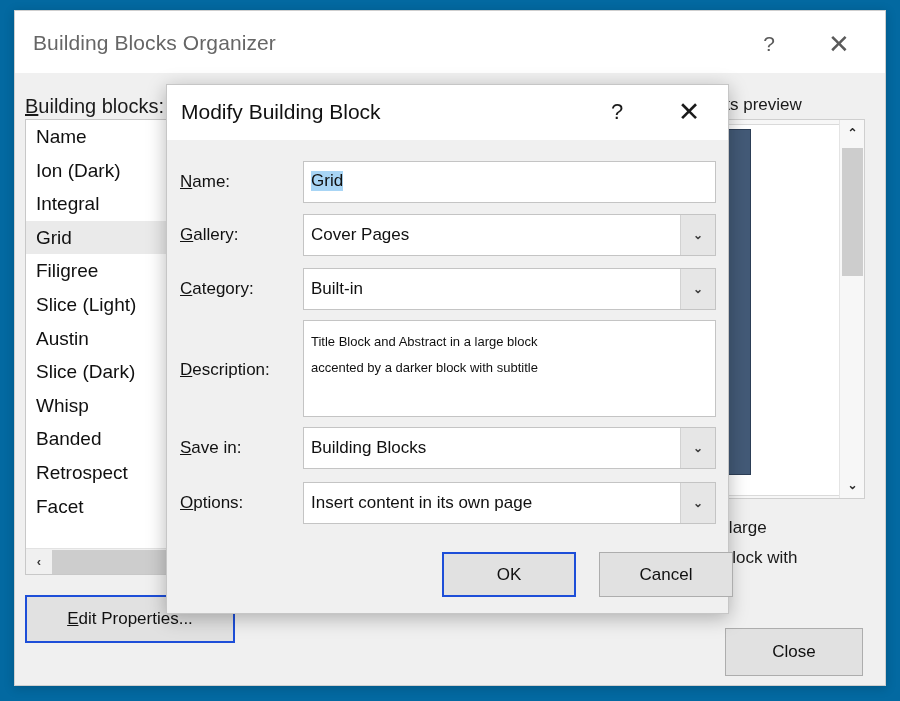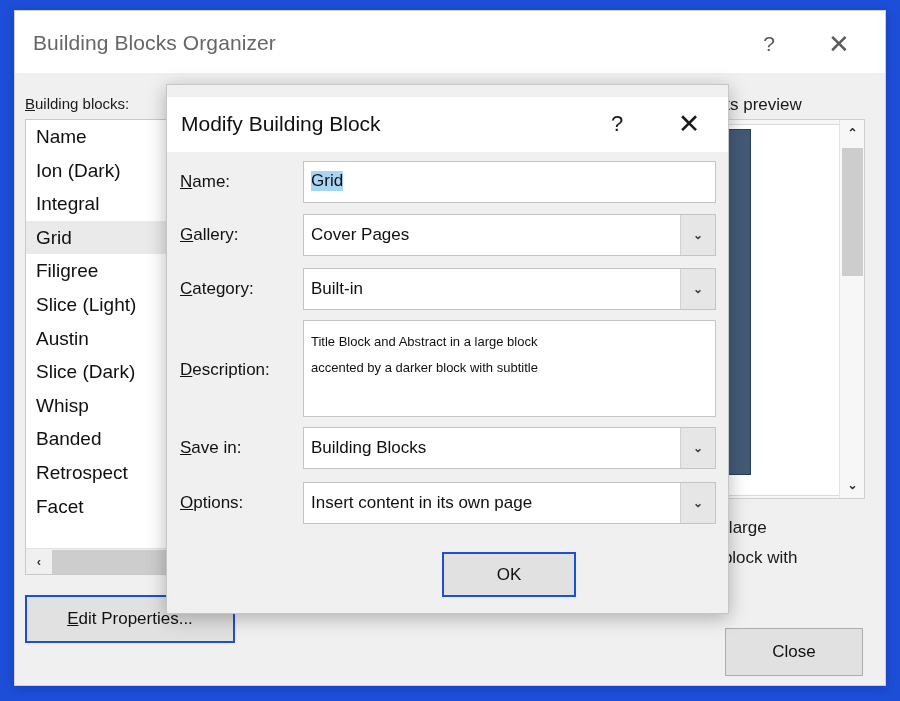--- a/index.html
+++ b/index.html
@@ -12,21 +12,21 @@
     height: 701px;
     overflow: hidden;
     font-family: "Liberation Sans", sans-serif;
     -webkit-font-smoothing: antialiased;
   }
 
   #root {
     position: relative;
     width: 900px;
     height: 701px;
-    background: #1d4ed8;
+    background: #0369a1;
   }
 
   
   .organizer {
     position: absolute;
     left: 14px;
     top: 10px;
     width: 872px;
     height: 676px;
     background: #f0f0f0;
@@ -72,21 +72,21 @@
     right: 0;
     bottom: 0;
     background: #f0f0f0;
   }
 
   
   .lbl-building-blocks {
     position: absolute;
     left: 10px;
     top: 22px;
-    font-size: 15px;
+    font-size: 20px;
     color: #1a1a1a;
     white-space: nowrap;
   }
   .lbl-preview-hint {
     position: absolute;
     left: 492px;
     top: 22px;
     font-size: 17px;
     color: #1a1a1a;
     white-space: nowrap;
@@ -310,21 +310,20 @@
     box-shadow: 0 4px 18px rgba(0,0,0,0.28);
     box-sizing: border-box;
   }
   .modal-titlebar {
     position: absolute;
     left: 0; top: 0;
     width: 100%;
     height: 55px;
     background: #ffffff;
     box-sizing: border-box;
-    margin-top: 12px;
   }
   .modal-title {
     position: absolute;
     left: 14px;
     top: 15px;
     font-size: 21px;
     color: #111111;
     white-space: nowrap;
   }
   .modal-help {
@@ -557,15 +556,16 @@
 
     <div class="field-row" style="top:397px;">
       <div class="field-label" style="top:11px;"><span class="u">O</span><span>ptions:</span></div>
       <div class="combo" style="top:0;">
         <span class="combo-text">Insert content in its own page</span>
         <span class="combo-arrow">⌄</span>
       </div>
     </div>
 
     <div class="btn focused btn-ok">OK</div>
+    <div class="btn btn-cancel">Cancel</div>
   </div>
 
 </div>
 
 </body></html>

